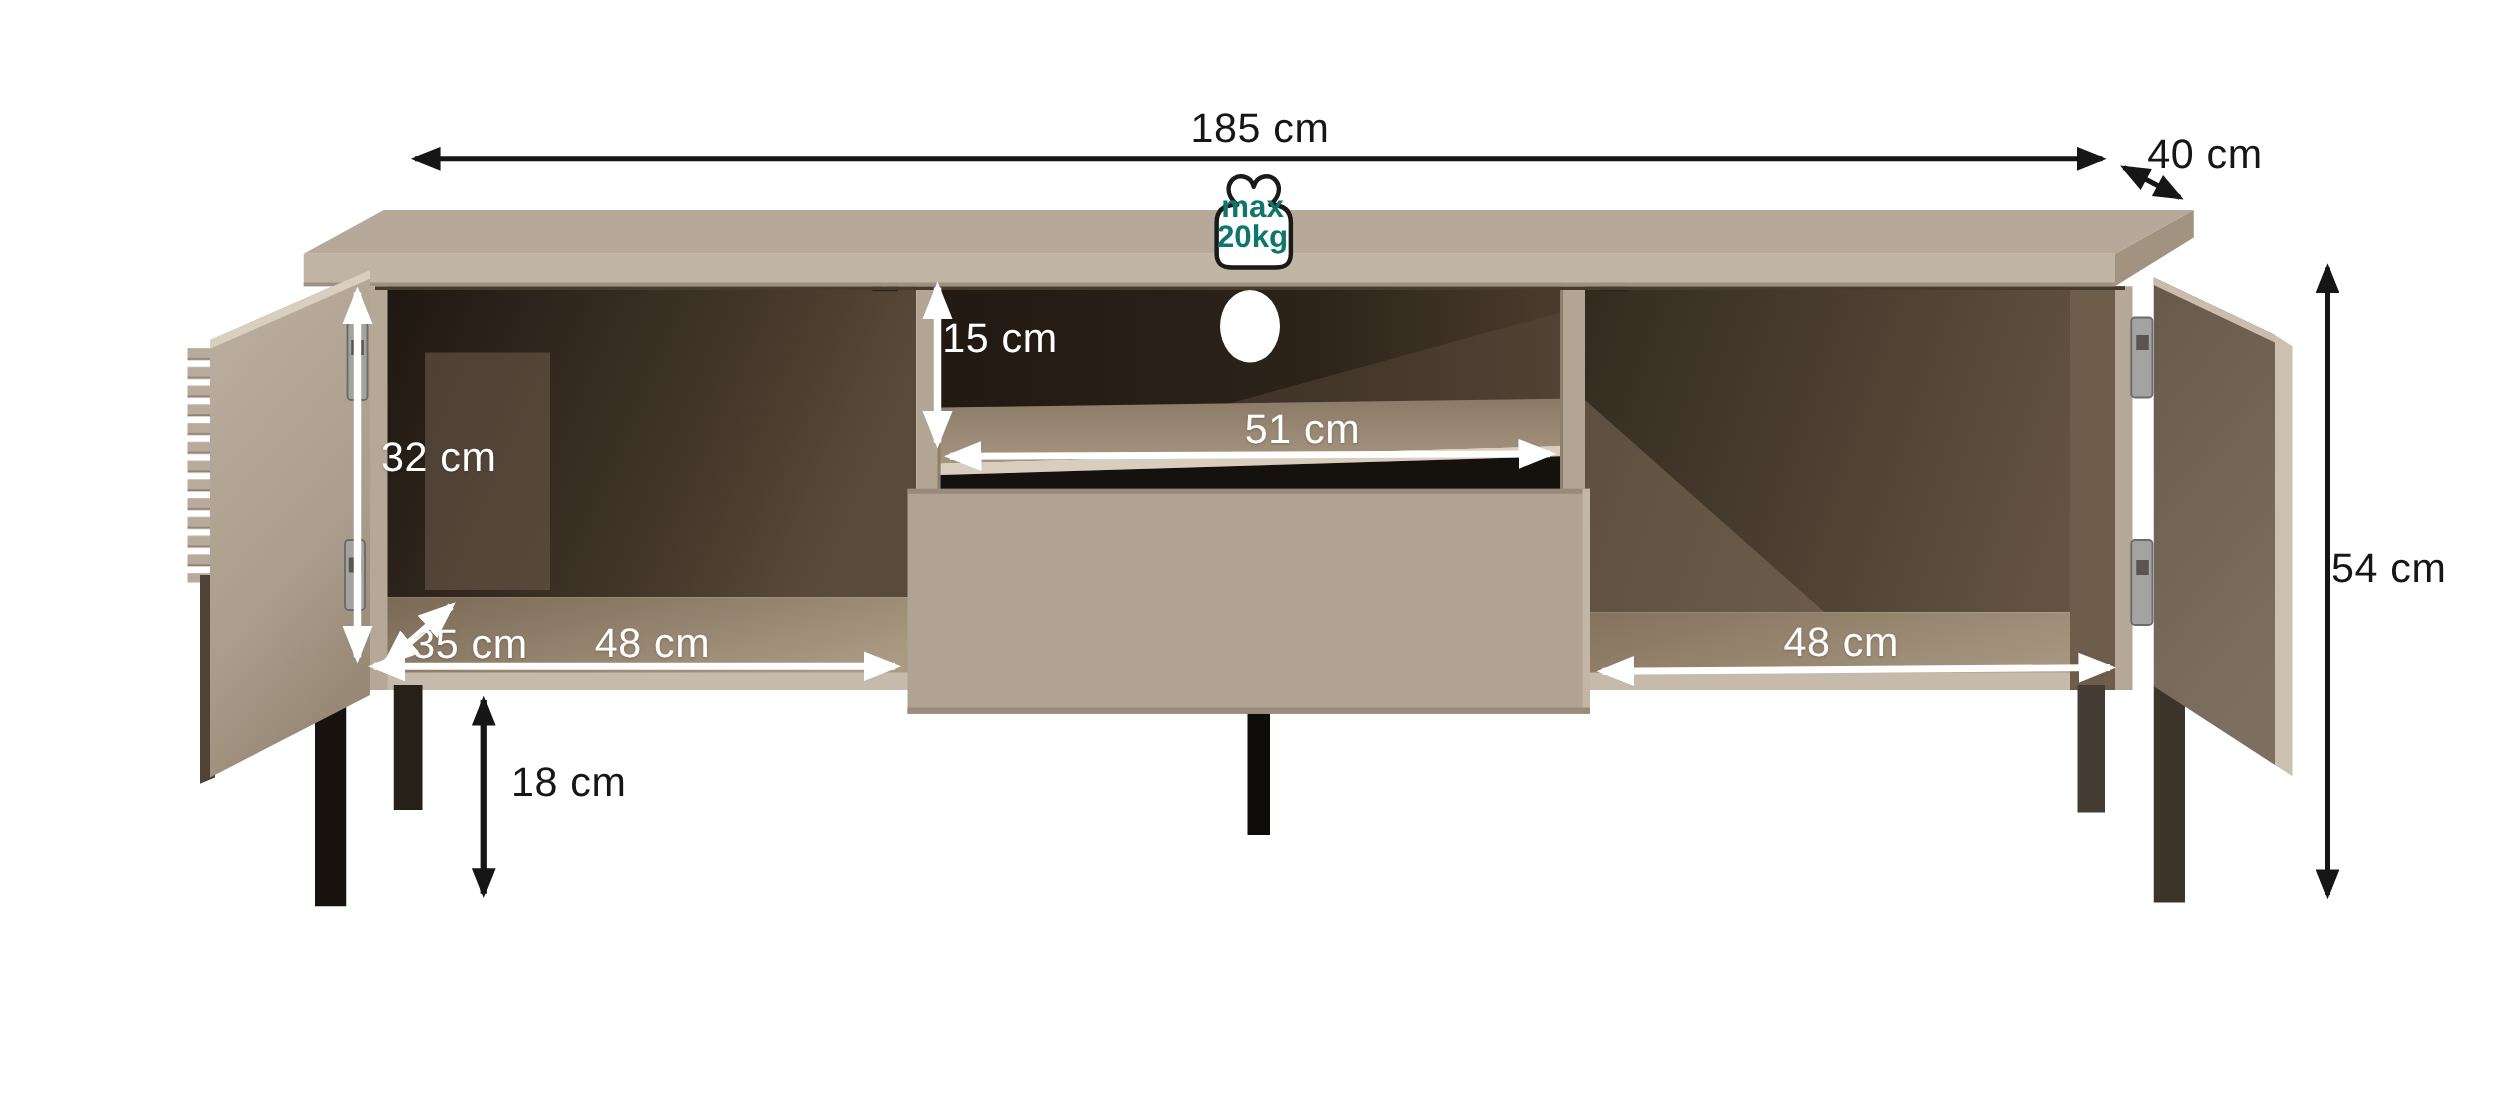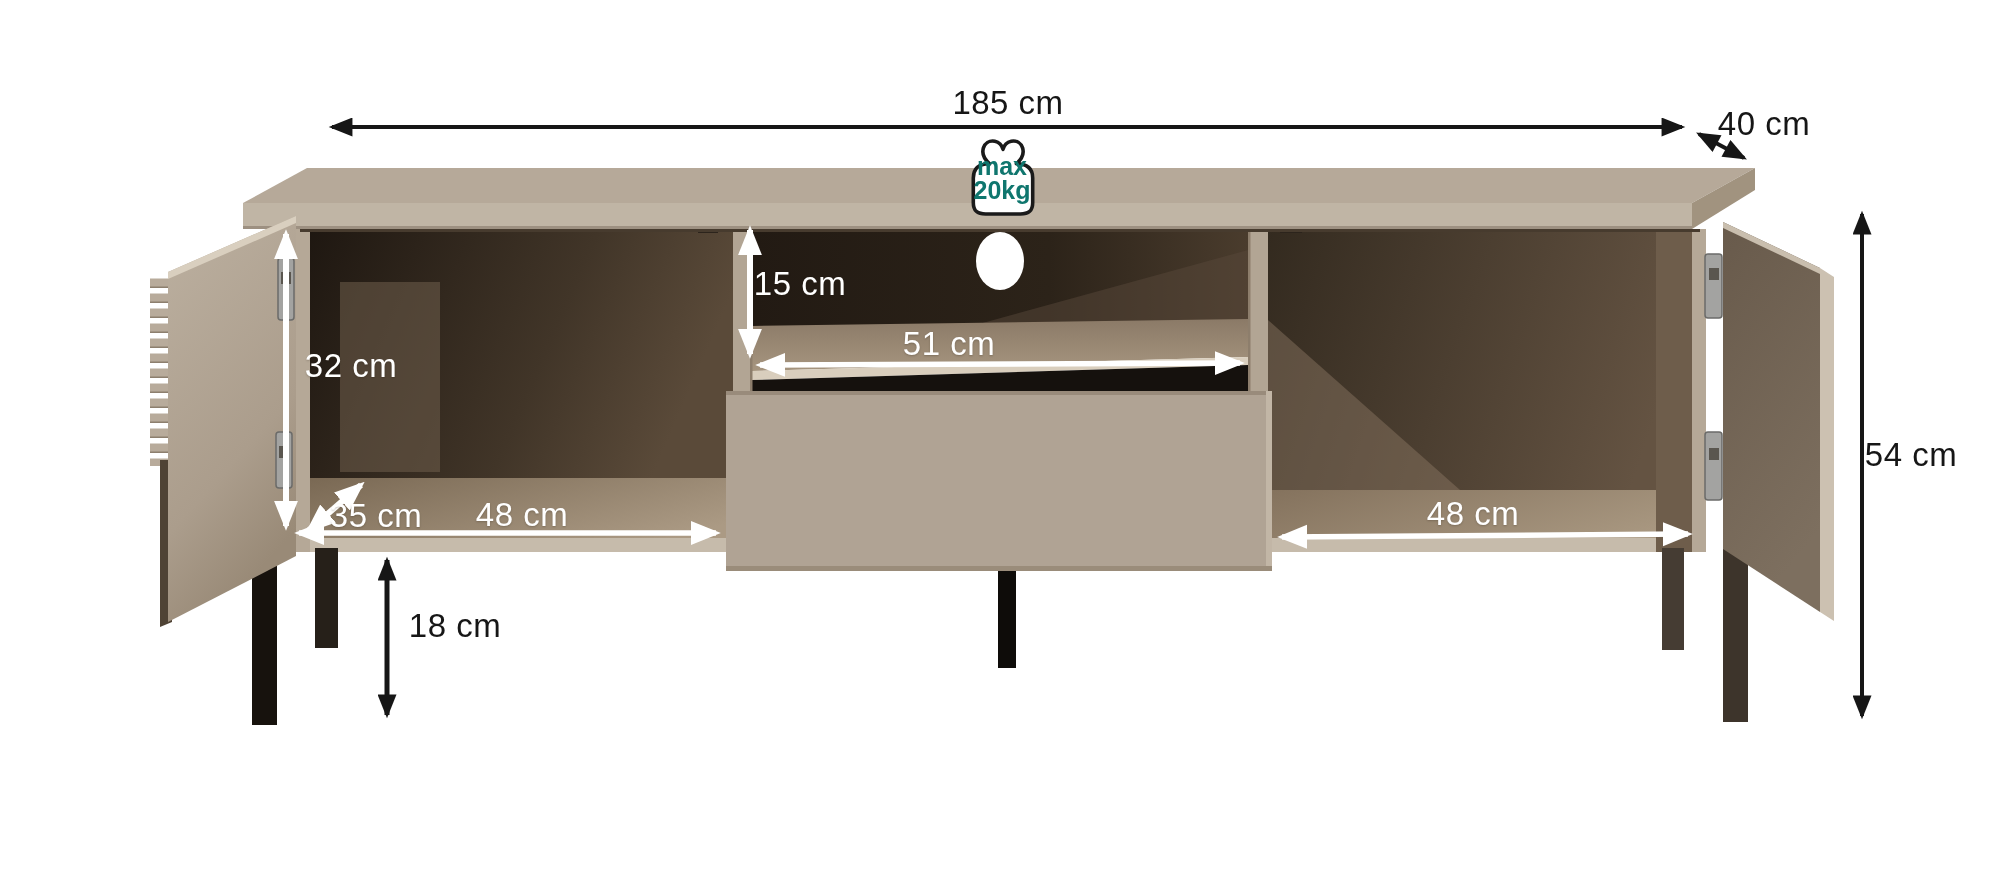--- a/index.html
+++ b/index.html
@@ -169,17 +169,17 @@
   <div class="badge-text" style="left:1002px;top:166px;">max</div>
   <div class="badge-text" style="left:1002px;top:190px;">20kg</div>
 
   <div class="lbl" style="left:1008px;top:102px;">185 cm</div>
   <div class="lbl" style="left:1764px;top:123px;text-align:right;">40 cm</div>
   <div class="lbl" style="left:1911px;top:454px;">54 cm</div>
   <div class="lbl" style="left:437px;top:625px;padding-left:36px;">18 cm</div>
   <div class="lbl white" style="left:333px;top:365px;margin-left:18px;">32 cm</div>
   <div class="lbl white" style="left:376px;top:515px;">35 cm</div>
   <div class="lbl white" style="left:522px;top:514px;">48 cm</div>
-  <div class="lbl white" style="left:800px;top:283px;">15 cm</div>
-  <div class="lbl white" style="left:949px;top:343px;">51 cm</div>
+  <div class="lbl white" style="left:800px;top:270px;">15 cm</div>
+  <div class="lbl white" style="left:1042px;top:343px;">51 cm</div>
   <div class="lbl white" style="left:1473px;top:513px;">48 cm</div>
 
 </div>
 
 </body></html>

